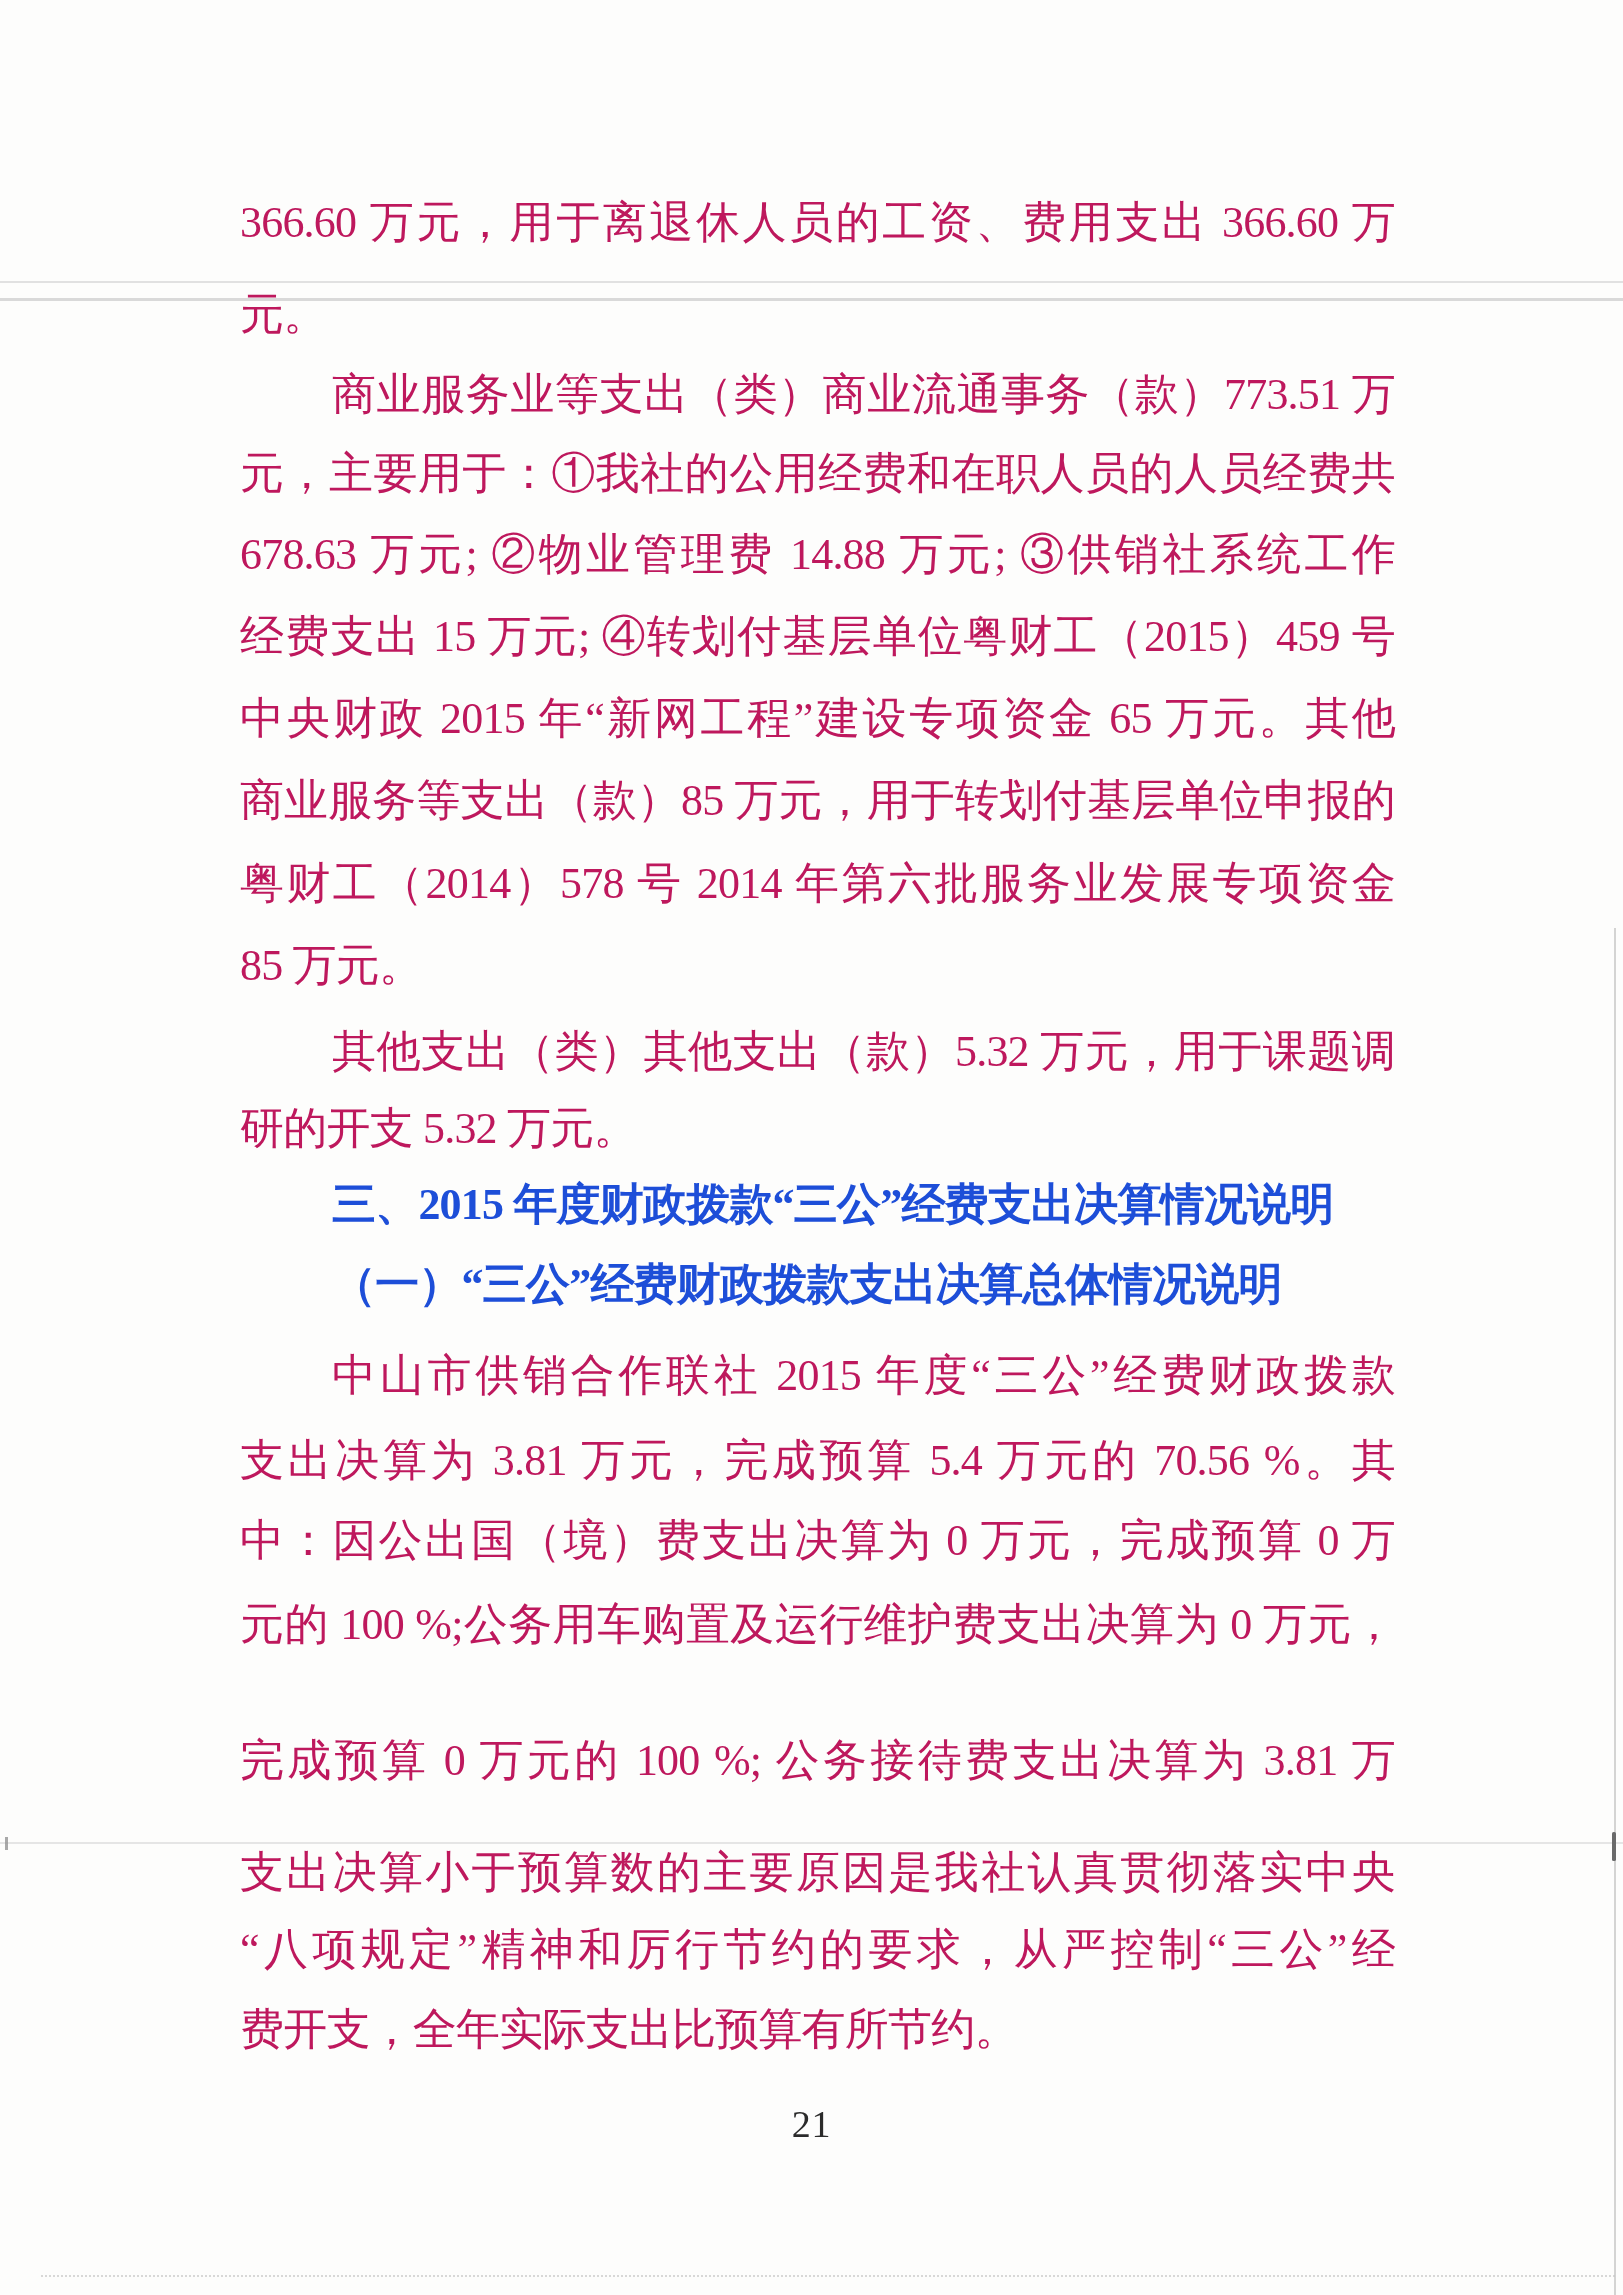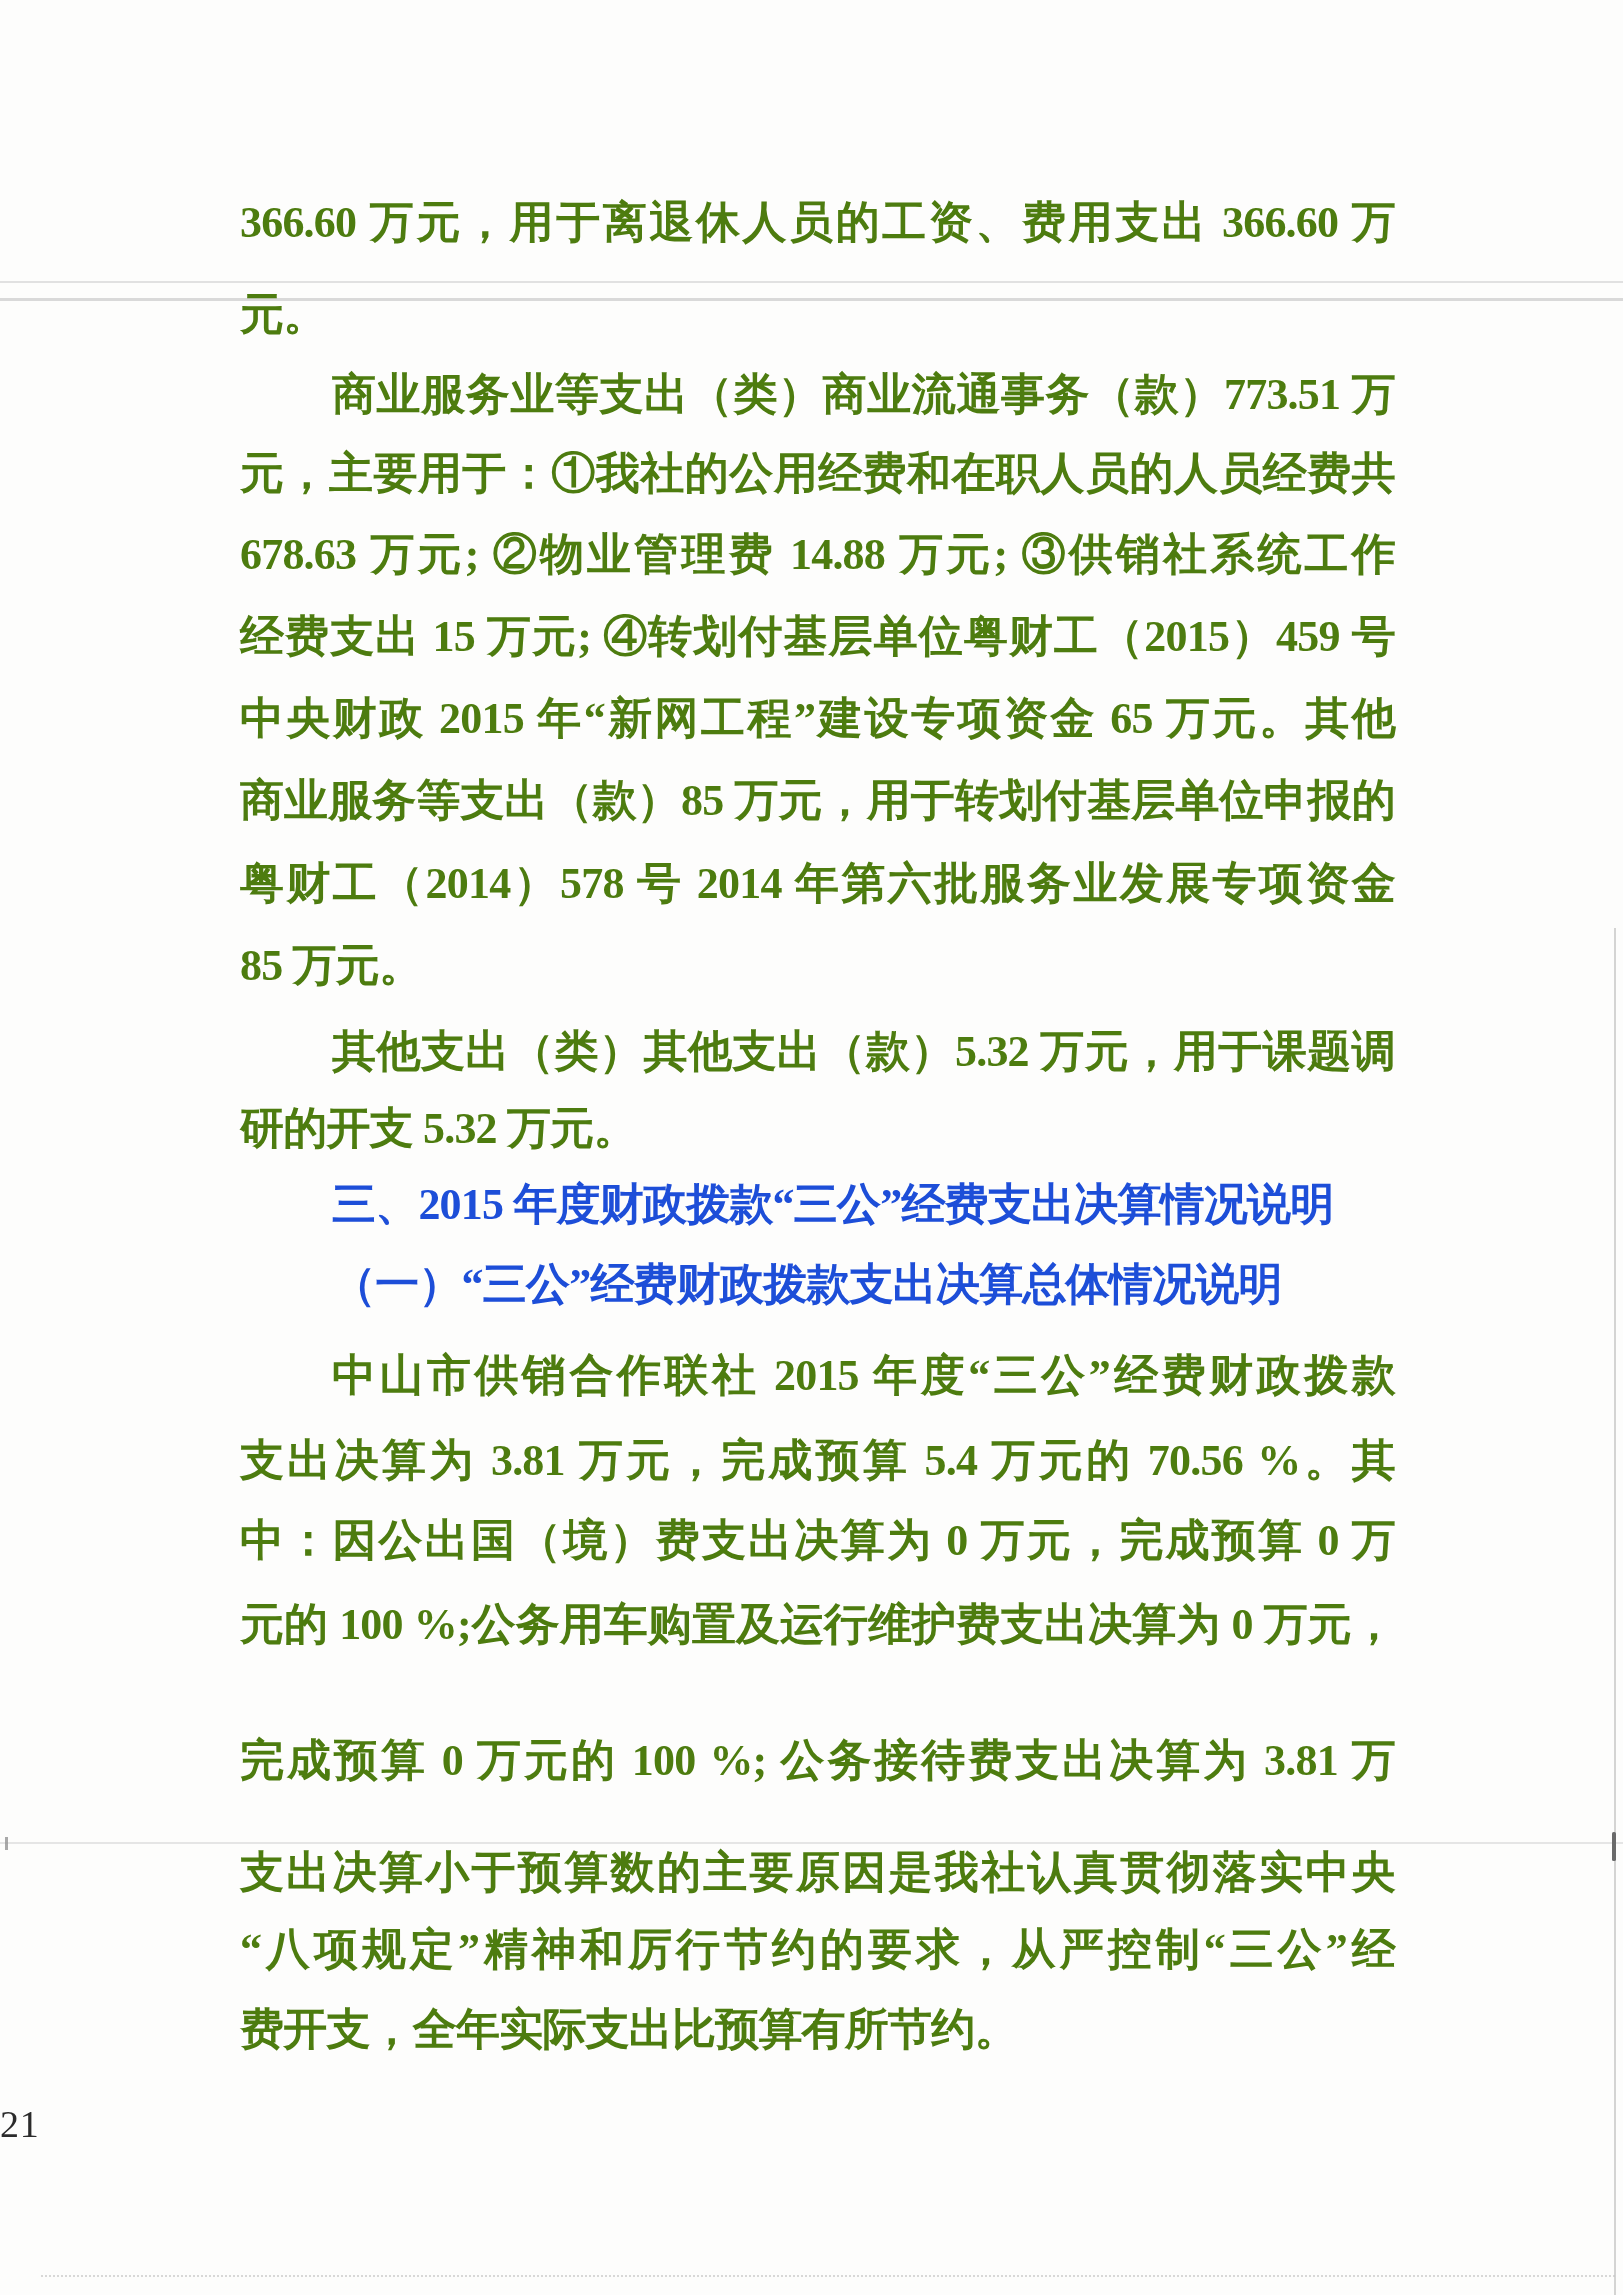--- a/index.html
+++ b/index.html
@@ -6,31 +6,30 @@
   body{
     width:1623px;height:2295px;
     background:#fdfdfc;
     font-family:"Liberation Serif","DejaVu Serif",serif;
     overflow:hidden;
   }
   .page{position:relative;width:1623px;height:2295px;background:#fdfdfc;}
   .line{
     position:absolute;left:240px;width:1155px;
     font-size:44px;line-height:54px;letter-spacing:-0.8px;
-    color:#4d7c0f;white-space:normal;
+    color:#be185d;white-space:normal;
     text-rendering:optimizeLegibility;
-    font-weight:bold;
   }
   .justify{text-align:justify;text-align-last:justify;}
   .left{text-align:left;text-align-last:left;}
   .indent{padding-left:92px;width:1063px;}
   .bold{font-weight:bold;color:#1d4ed8;}
   .pagenum{
     position:absolute;top:2102px;left:0;width:1623px;
-    font-size:38px;color:#2b2b2b;
+    text-align:center;font-size:38px;color:#2b2b2b;
     letter-spacing:0.8px;
   }
   
   .hline{position:absolute;left:0;width:1623px;pointer-events:none;}
   .hline-a{top:281px;height:1.6px;background:#dadada;opacity:.8;}
   .hline-b{top:298px;height:2.5px;background:#d2d2d2;opacity:.85;}
   .hline-c{top:1842px;height:1.6px;background:#e2e2e2;opacity:.9;}
   .dotline{
     position:absolute;top:2275px;left:41px;width:1574px;height:0;
     border-top:2.5px dotted #cfcfcf;opacity:.8;pointer-events:none;

